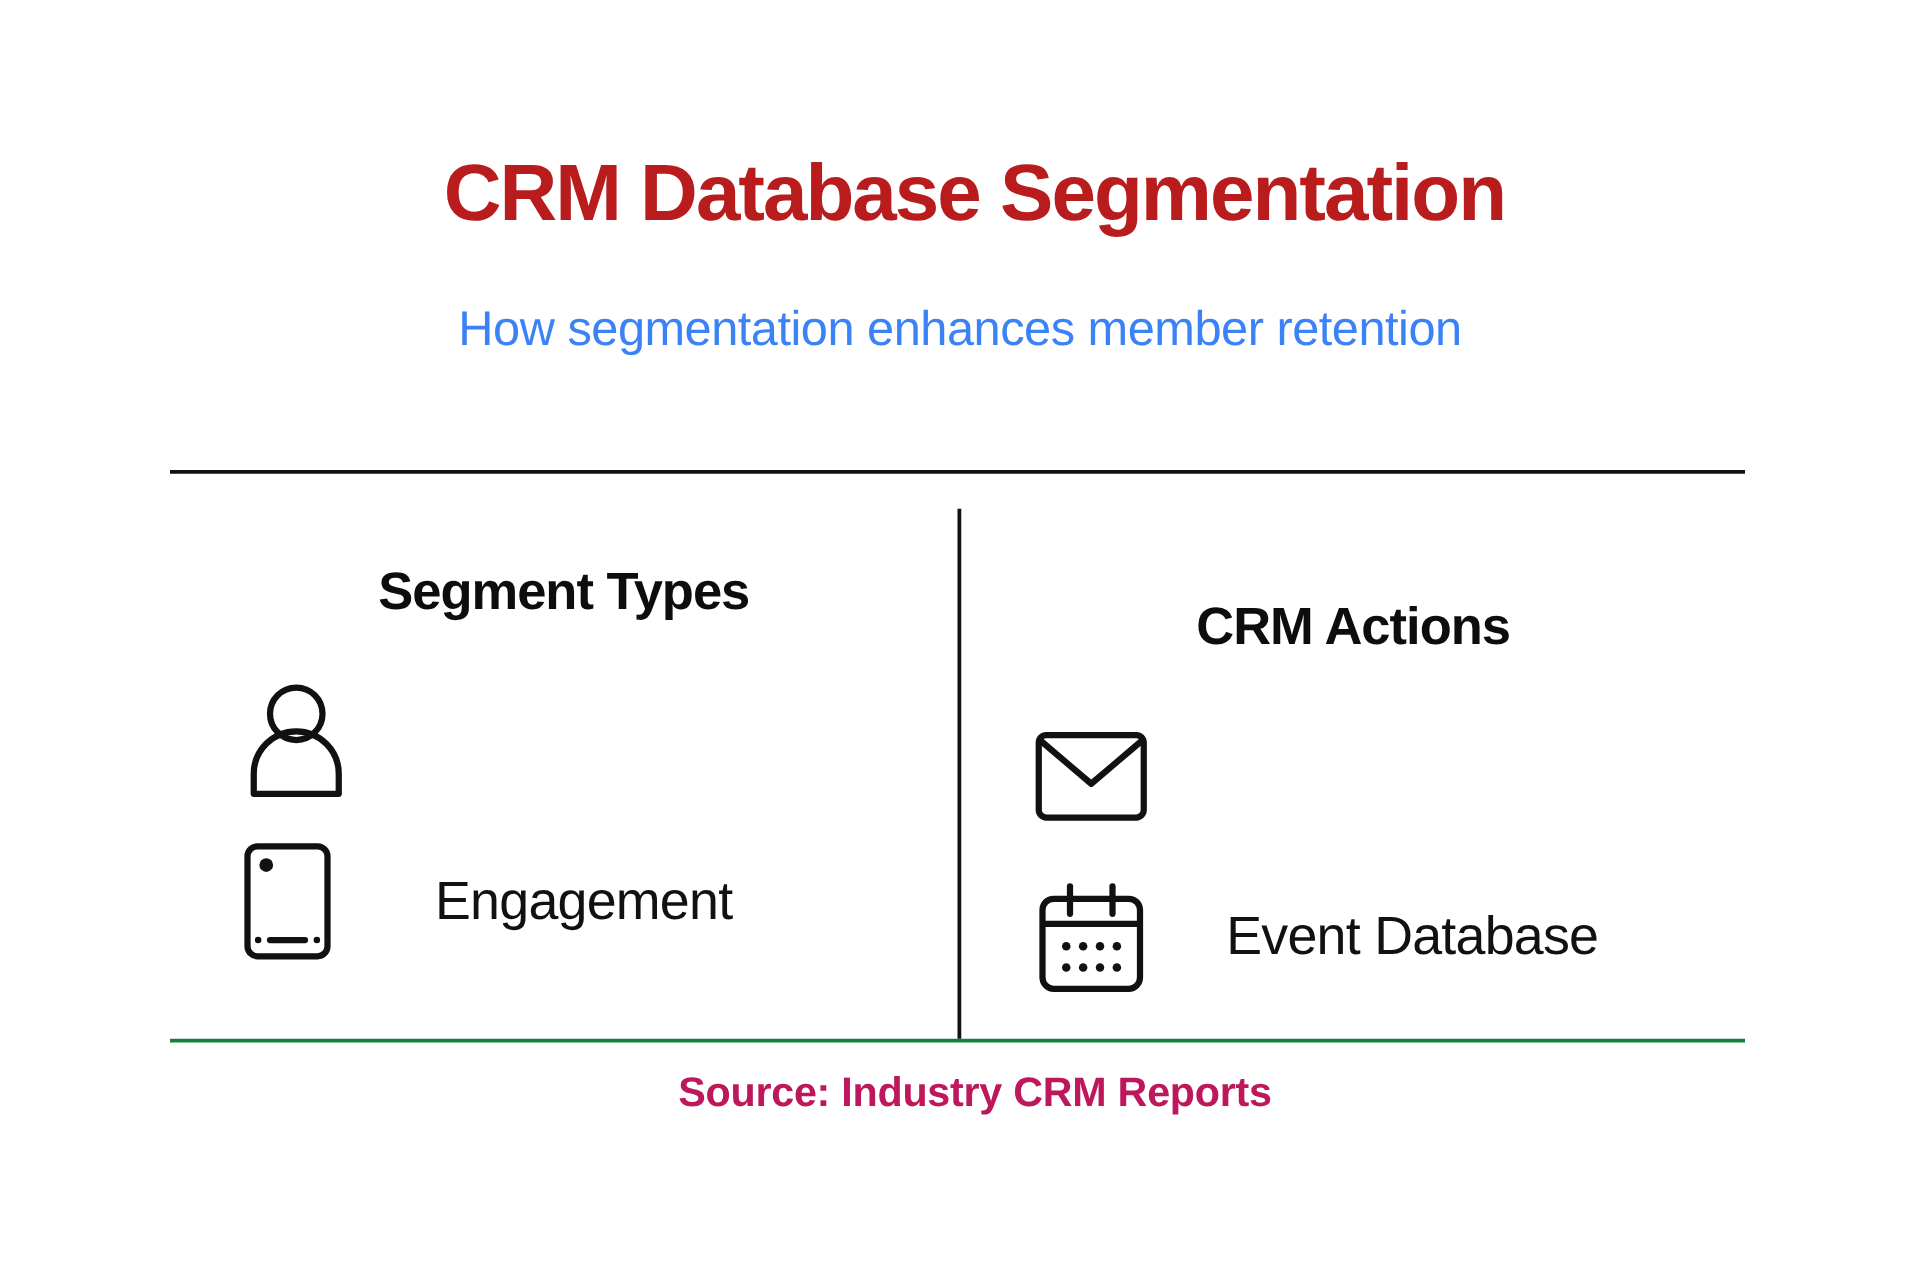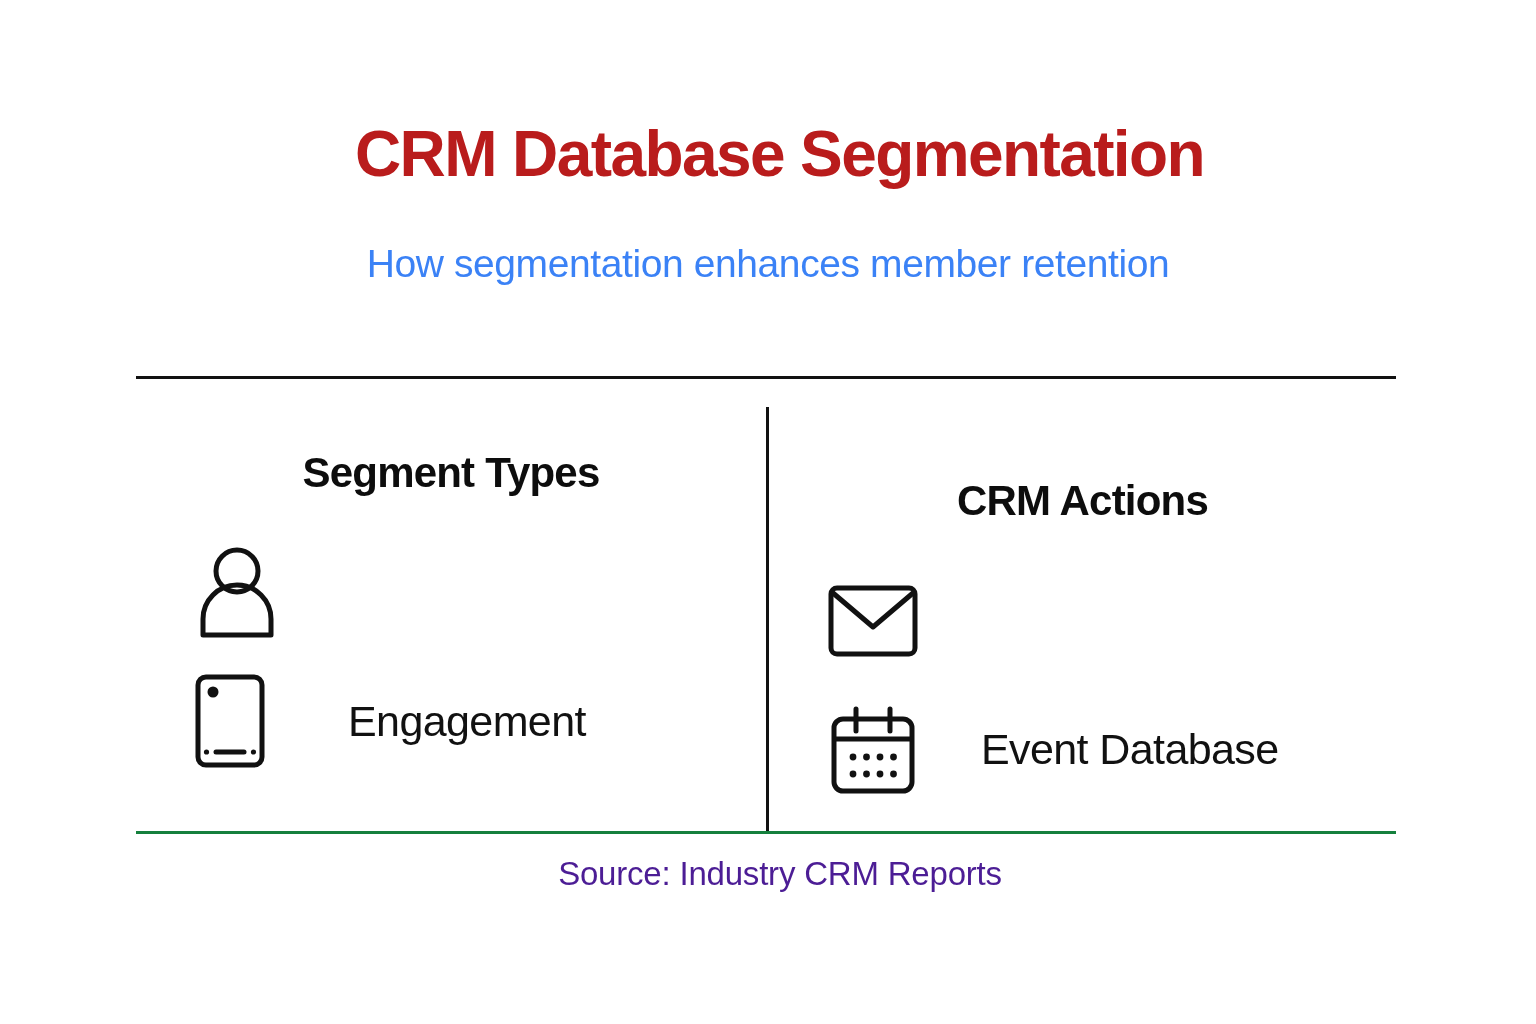--- a/index.html
+++ b/index.html
@@ -111,23 +111,23 @@
   
   .footer {
     position: absolute;
     left: 136px;
     top: 855px;
     width: 1260px;
     text-align: center;
   }
   .source {
     font-size: 33px;
-    font-weight: 400;
+    font-weight: 700;
     letter-spacing: -0.2px;
-    color: #4c1d95;
+    color: #be185d;
     margin-left: 28px;
   }
 
   svg { display: block; }
 </style>
 </head>
 <body>
 
 <div class="page">
 

